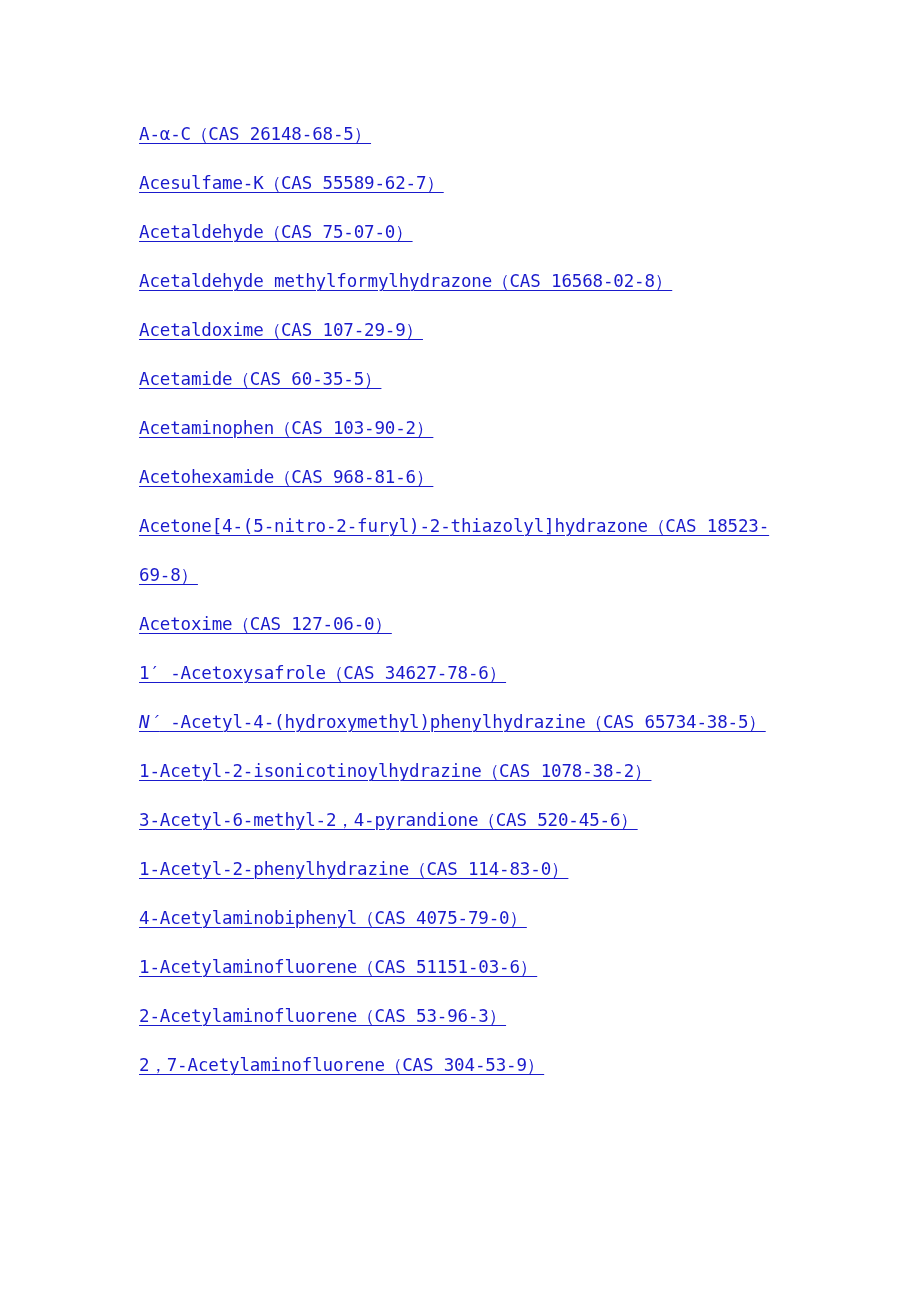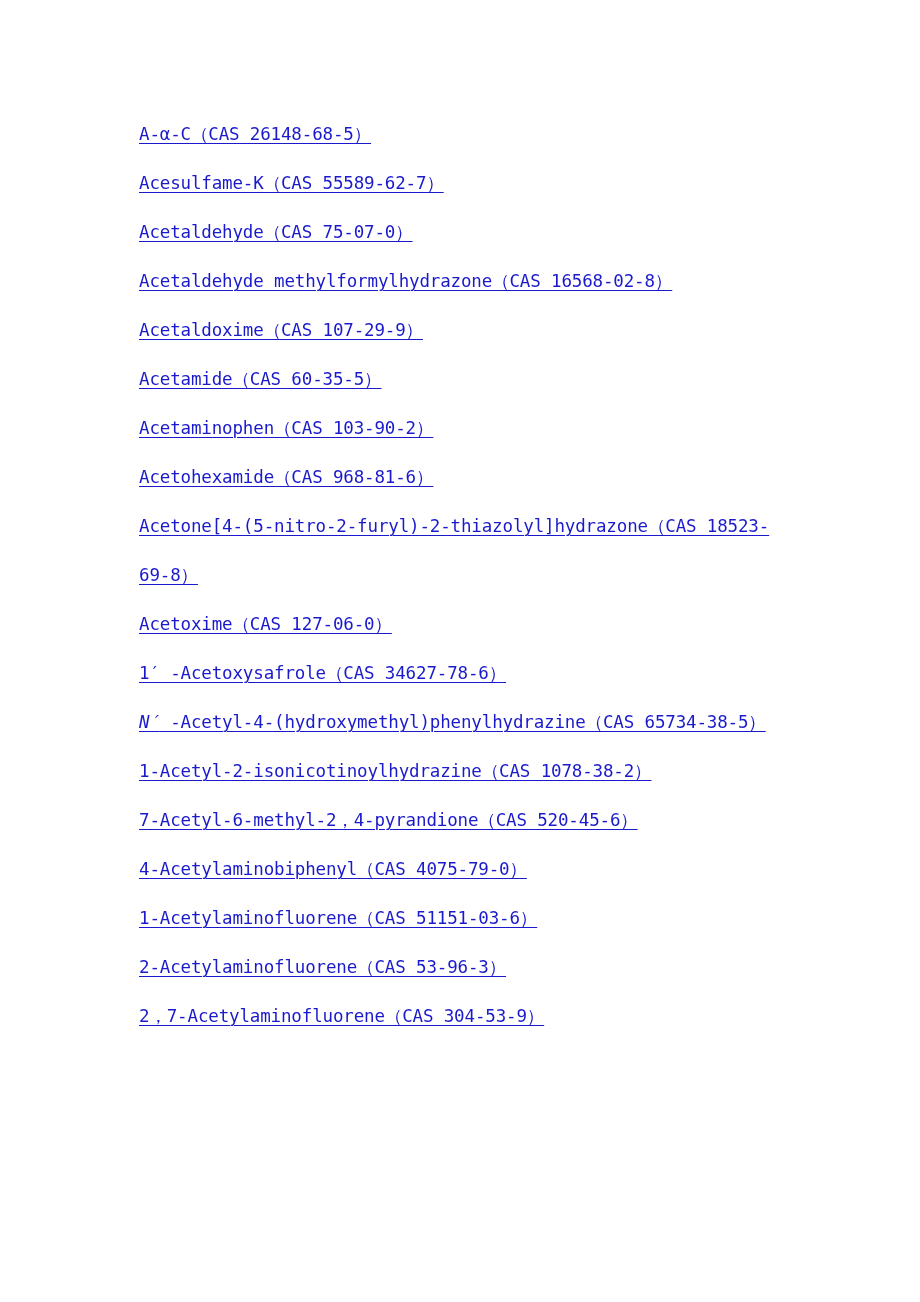--- a/index.html
+++ b/index.html
@@ -70,19 +70,20 @@
       <li class="link-row"><span class="chem-link">Acetaldehyde methylformylhydrazone（CAS 16568-02-8）</span></li>
       <li class="link-row"><span class="chem-link">Acetaldoxime（CAS 107-29-9）</span></li>
       <li class="link-row"><span class="chem-link">Acetamide（CAS 60-35-5）</span></li>
       <li class="link-row"><span class="chem-link">Acetaminophen（CAS 103-90-2）</span></li>
       <li class="link-row"><span class="chem-link">Acetohexamide（CAS 968-81-6）</span></li>
       <li class="link-row"><span class="chem-link">Acetone[4-(5-nitro-2-furyl)-2-thiazolyl]hydrazone（CAS 18523-69-8）</span></li>
       <li class="link-row"><span class="chem-link">Acetoxime（CAS 127-06-0）</span></li>
       <li class="link-row"><span class="chem-link">1′ -Acetoxysafrole（CAS 34627-78-6）</span></li>
       <li class="link-row"><span class="chem-link"><span class="ital">N′</span><span> -Acetyl-4-(hydroxymethyl)phenylhydrazine（CAS 65734-38-5）</span></span></li>
       <li class="link-row"><span class="chem-link">1-Acetyl-2-isonicotinoylhydrazine（CAS 1078-38-2）</span></li>
-      <li class="link-row"><span class="chem-link">7-Acetyl-6-methyl-2，4-pyrandione（CAS 520-45-6）</span></li>
+      <li class="link-row"><span class="chem-link">3-Acetyl-6-methyl-2，4-pyrandione（CAS 520-45-6）</span></li>
+      <li class="link-row"><span class="chem-link">1-Acetyl-2-phenylhydrazine（CAS 114-83-0）</span></li>
       <li class="link-row"><span class="chem-link">4-Acetylaminobiphenyl（CAS 4075-79-0）</span></li>
       <li class="link-row"><span class="chem-link">1-Acetylaminofluorene（CAS 51151-03-6）</span></li>
       <li class="link-row"><span class="chem-link">2-Acetylaminofluorene（CAS 53-96-3）</span></li>
       <li class="link-row"><span class="chem-link">2，7-Acetylaminofluorene（CAS 304-53-9）</span></li>
     </ul>
 </div>
 
 </body></html>

